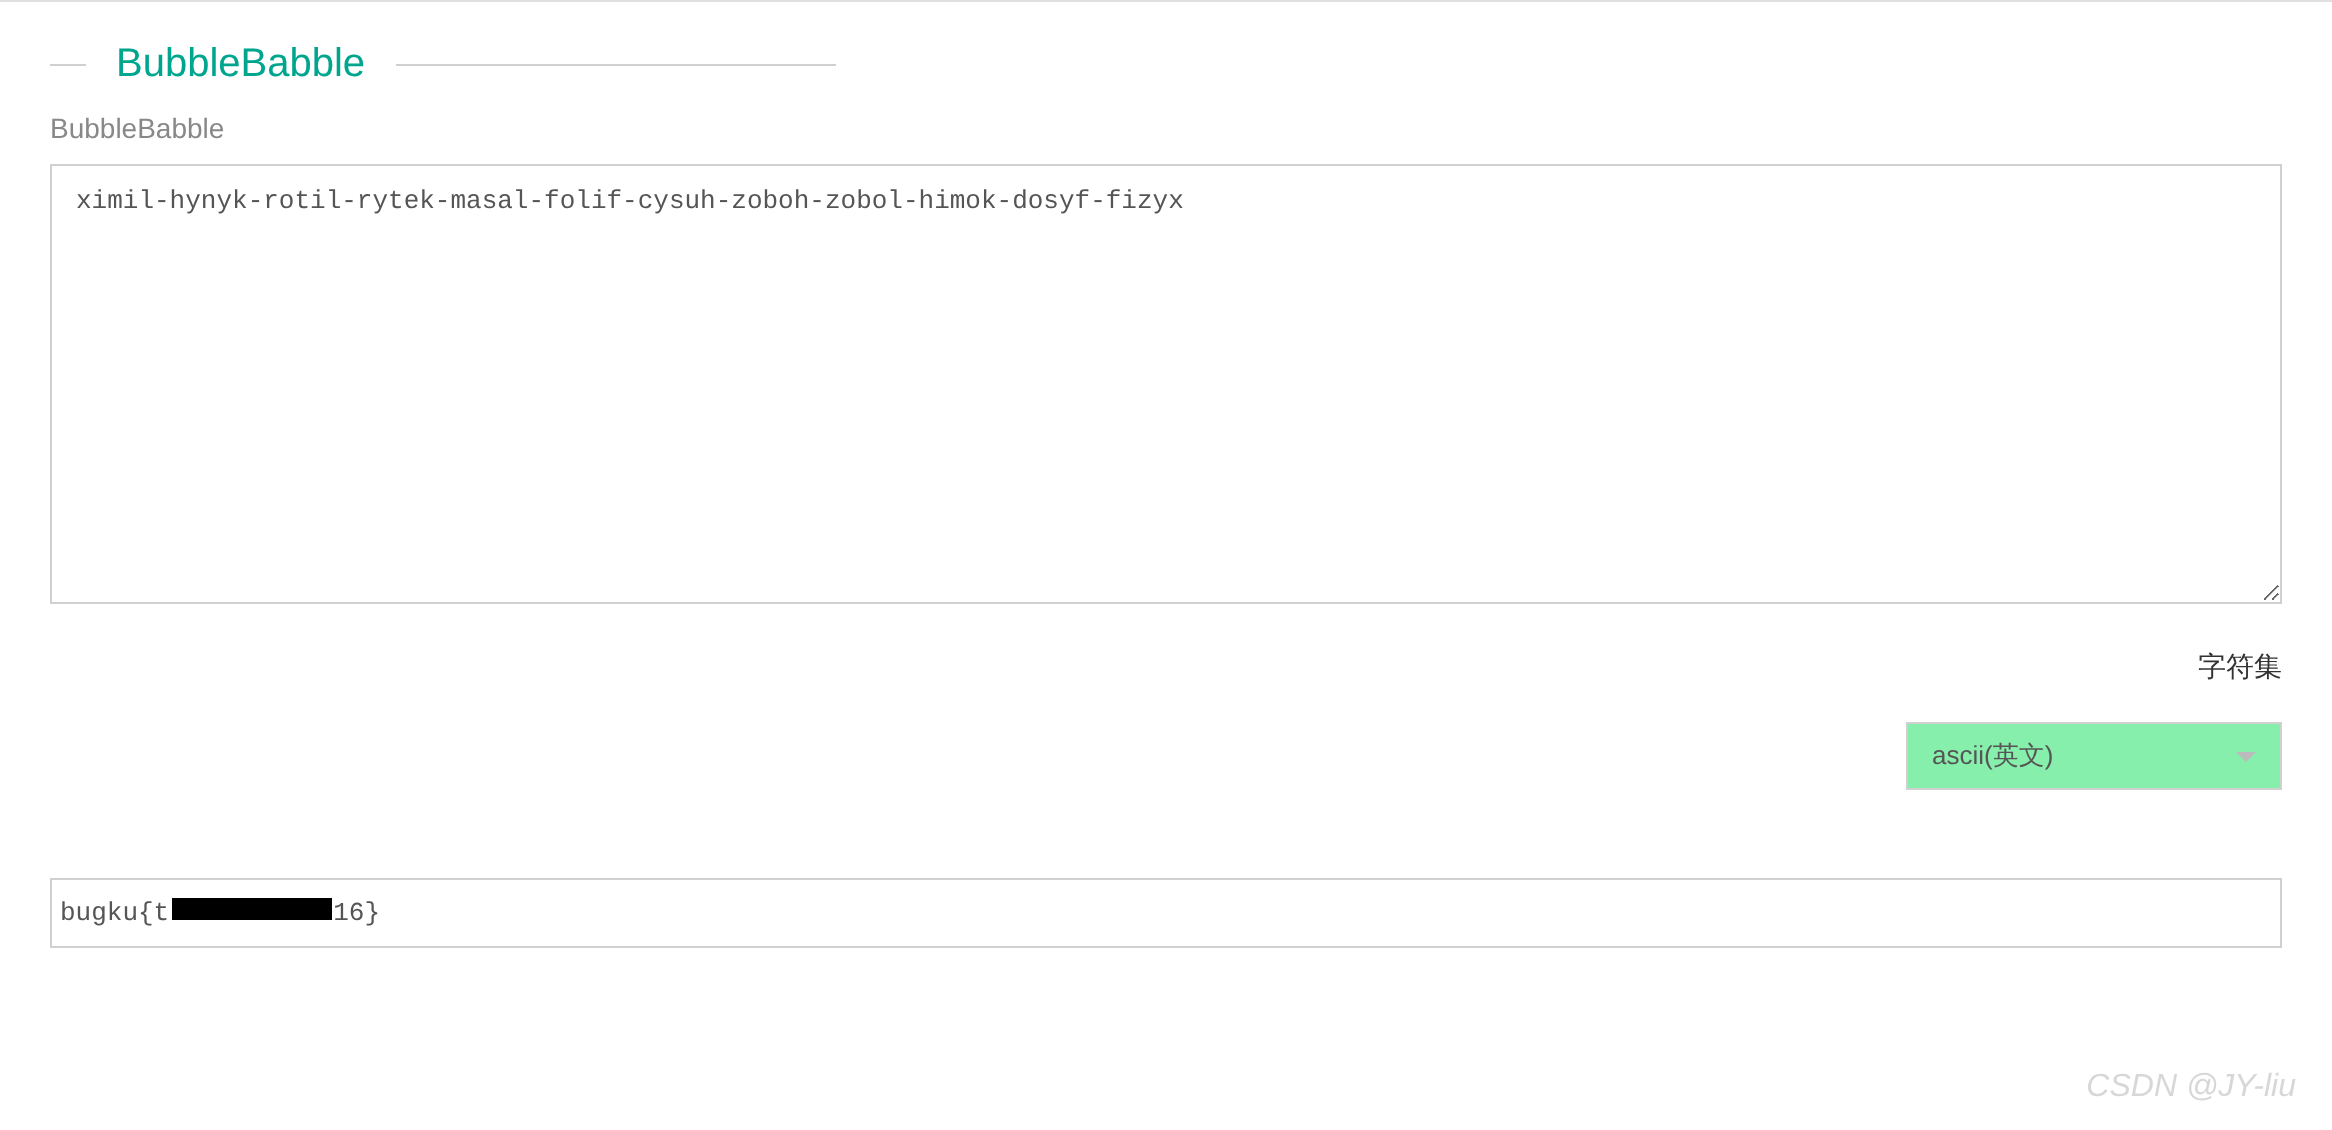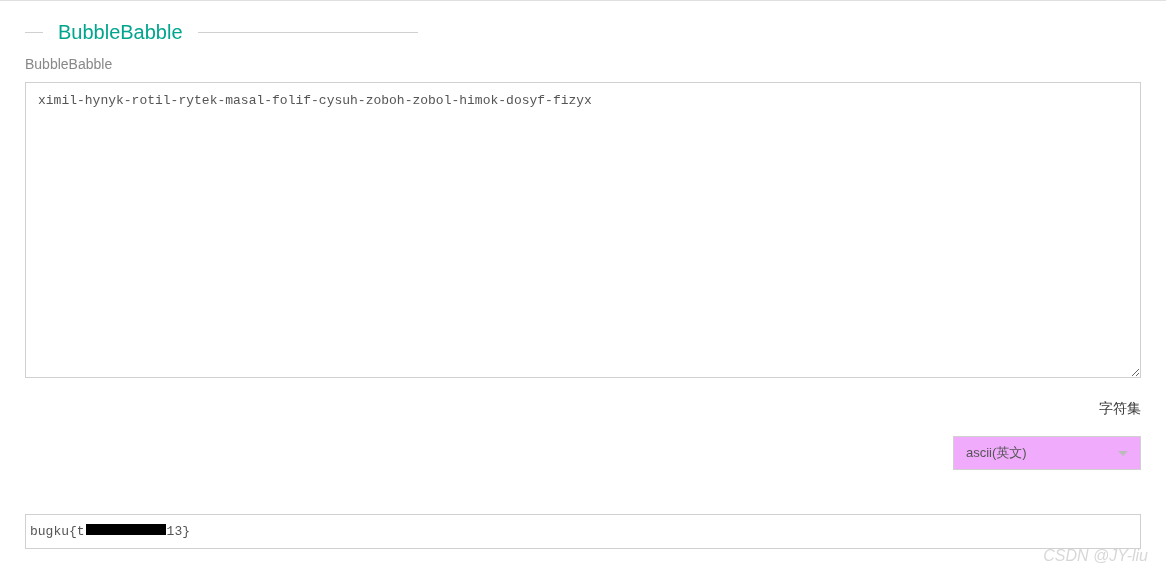--- a/index.html
+++ b/index.html
@@ -39,21 +39,21 @@
       height: 1px;
       background: #d0d0d0;
     }
     .subtitle {
       color: #888;
       font-size: 14px;
       margin-bottom: 10px;
     }
     .input-textarea {
       width: 100%;
-      height: 296px;
+      height: 220px;
       border: 1px solid #d0d0d0;
       padding: 10px 12px;
       font-family: "Courier New", monospace;
       font-size: 13px;
       color: #555;
       resize: both;
       outline: none;
     }
     .charset-row {
       display: flex;
@@ -72,21 +72,21 @@
       width: 188px;
       height: 34px;
       border: 1px solid #d0d0d0;
       padding: 0 12px;
       font-size: 13px;
       color: #555;
       display: flex;
       align-items: center;
       justify-content: space-between;
       cursor: pointer;
-      background: #f0abfc;
+      background: #86efac;
     }
     .chevron {
       width: 0;
       height: 0;
       border-left: 5px solid transparent;
       border-right: 5px solid transparent;
       border-top: 5px solid #bbb;
     }
     .button-row {
       display: flex;
@@ -118,21 +118,21 @@
     .redacted {
       display: inline-block;
       width: 80px;
       height: 11px;
       background: #000;
       vertical-align: middle;
       margin: 0 1px;
     }
     .watermark {
       position: absolute;
-      bottom: 0;
+      bottom: 12px;
       right: 18px;
       color: rgba(140,140,140,0.35);
       font-size: 16px;
       font-style: italic;
       pointer-events: none;
     }
   </style>
 </head>
 <body>
 
@@ -155,18 +155,18 @@
       <span class="chevron"></span>
     </div>
   </div>
 
   <div class="button-row">
   </div>
 
   <div class="output-box">
     <span>bugku{t</span>
       <span class="redacted"></span>
-      <span>13}</span>
+      <span>16}</span>
   </div>
 
 </div>
 
 <div class="watermark">CSDN @JY-liu</div>
 
 </body></html>

